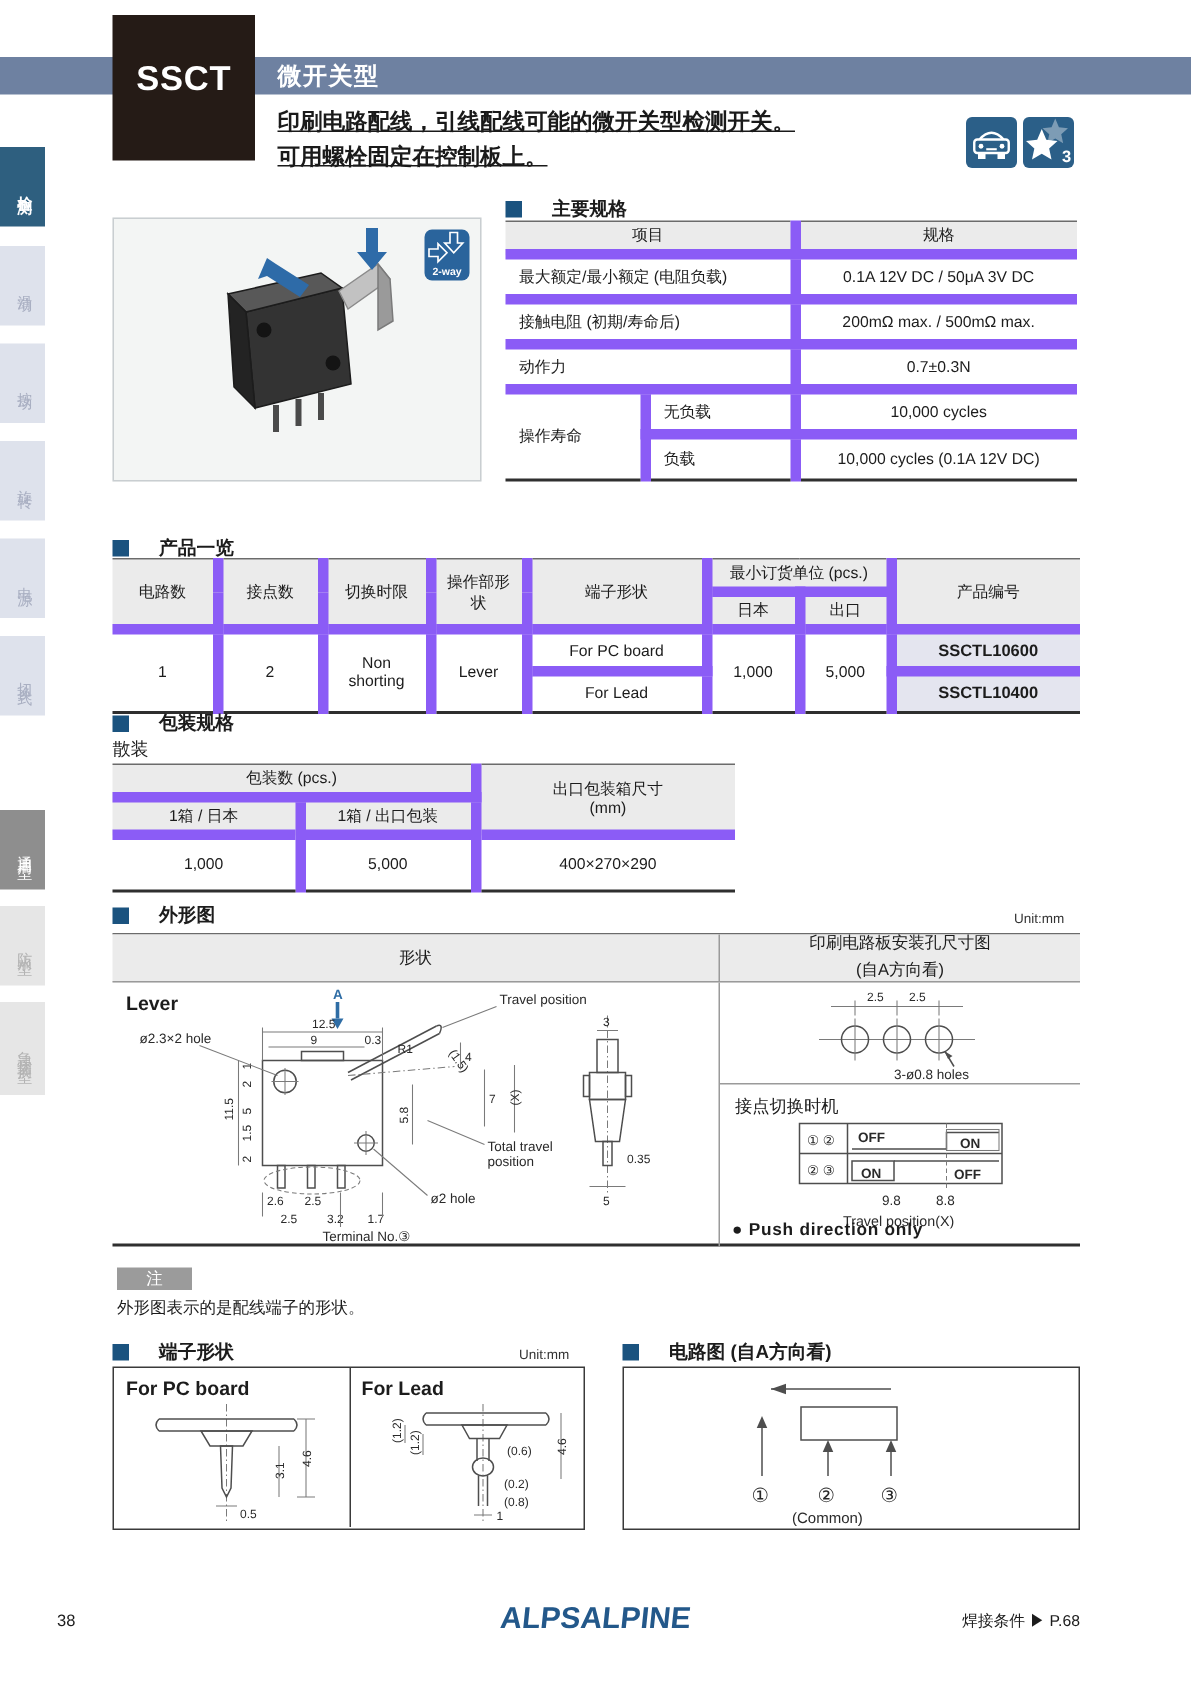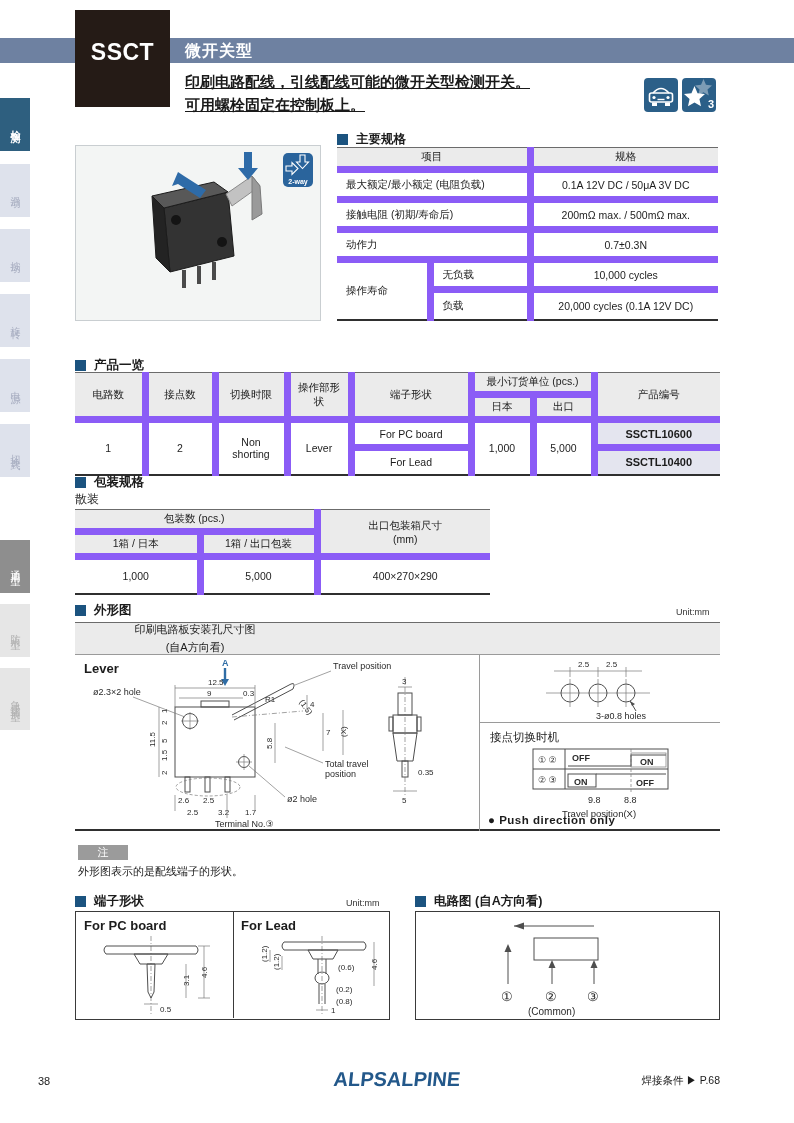--- a/index.html
+++ b/index.html
@@ -21,21 +21,21 @@
 
   
   .side-tab { position:absolute; left:0; width:30px; display:flex; align-items:center; justify-content:center; }
   .side-tab span { writing-mode:vertical-rl; text-orientation:upright; font-size:10px; letter-spacing:3px; }
   .st-blue   { background:#dee2ec; color:#a9afc2; }
   .st-active { background:#2e5f7f; color:#ffffff; font-weight:bold; }
   .st-gray-a { background:#8e8e8e; color:#ffffff; }
   .st-gray   { background:#e6e6e6; color:#b3b3b3; }
 
   
-  .sec-h { position:absolute; font-weight:bold; font-size:12.5px; display:flex; align-items:center; gap:8px; }
+  .sec-h { position:absolute; font-weight:bold; font-size:12.5px; display:flex; align-items:center; gap:20px; }
   .sec-h .sq { display:inline-block; width:11px; height:11px; background:#1b537f; }
   .unit { position:absolute; font-size:9px; color:#333; }
 
   
   .photo { position:absolute; left:75px; top:145px; width:246px; height:176px; background:#f3f5f4; border:1px solid #c9ced1; }
   .two-way { position:absolute; right:7px; top:7px; width:30px; height:34px; background:#2a649c; border-radius:5px; }
   .two-way .tw-label { position:absolute; bottom:2px; width:100%; text-align:center; color:#fff; font-size:7px; font-weight:bold; }
 
   
   table { position:absolute; border-collapse:collapse; table-layout:fixed; }
@@ -203,21 +203,21 @@
           <td colspan="2" class="left-cell">动作力</td>
           <td>0.7±0.3N</td>
         </tr>
     <tr style="height:30px">
           <td rowspan="2" class="left-cell b-heavy">操作寿命</td>
           <td class="left-cell">无负载</td>
           <td>10,000 cycles</td>
         </tr>
     <tr style="height:30px">
           <td class="left-cell b-heavy">负载</td>
-          <td class="b-heavy">20,000 cycles (0.1A 12V DC)</td>
+          <td class="b-heavy">10,000 cycles (0.1A 12V DC)</td>
         </tr>
   </tbody>
     </table>
 
   <div class="sec-h" style="left:75px;top:357px;">
     <span class="sq"></span>
     <span>产品一览</span>
   </div>
   <table style="left:75px;top:372px;width:645px;">
     <colgroup>
@@ -293,20 +293,21 @@
     </table>
 
   <div class="sec-h" style="left:75px;top:602px;">
     <span class="sq"></span>
     <span>外形图</span>
   </div>
   <div class="unit" style="left:676px;top:607px;">Unit:mm</div>
 
   <div class="outline-box">
     <div class="outline-head">
+      <div class="oh-left">形状</div>
       <div class="oh-right">
         <div>印刷电路板安装孔尺寸图</div>
         <div>(自A方向看)</div>
       </div>
     </div>
     <div class="outline-body">
       <div class="ob-left">
         <div class="lever-label">Lever</div>
         <svg width="405" height="176" viewBox="0 0 405 176">
 

